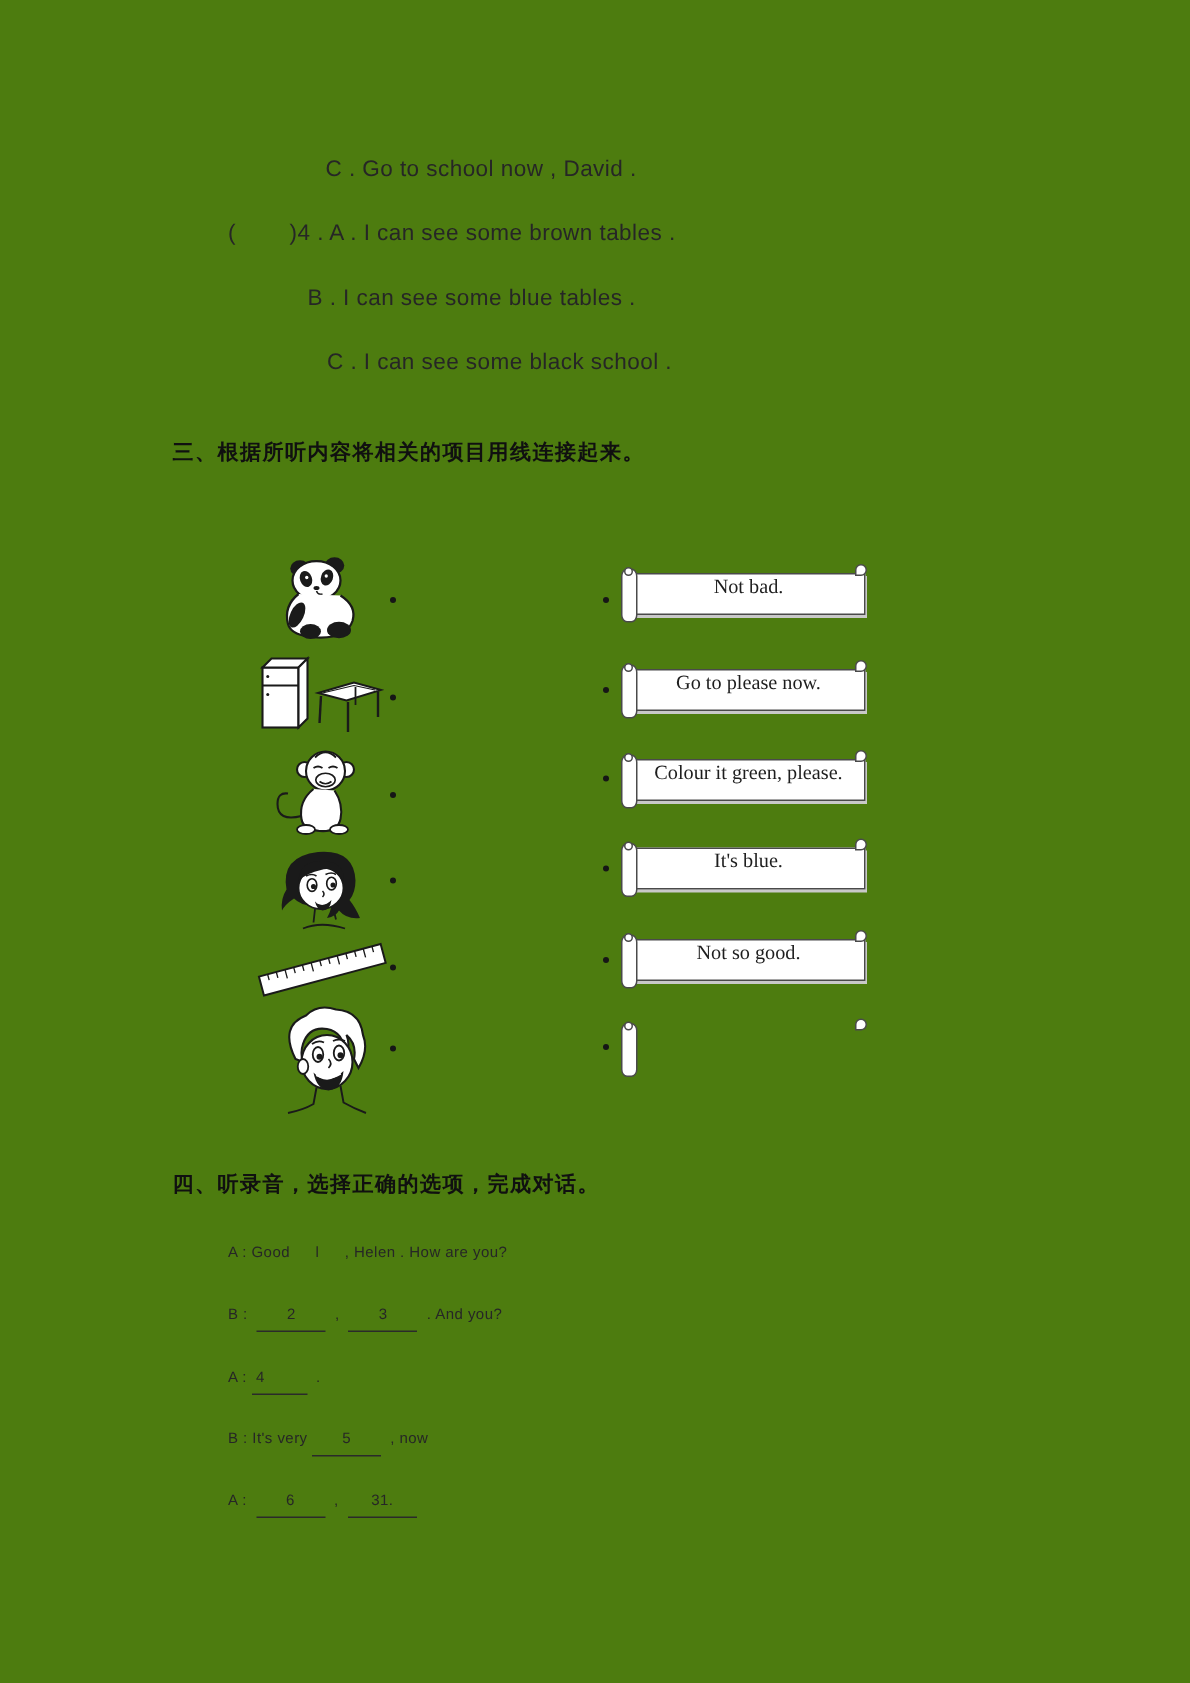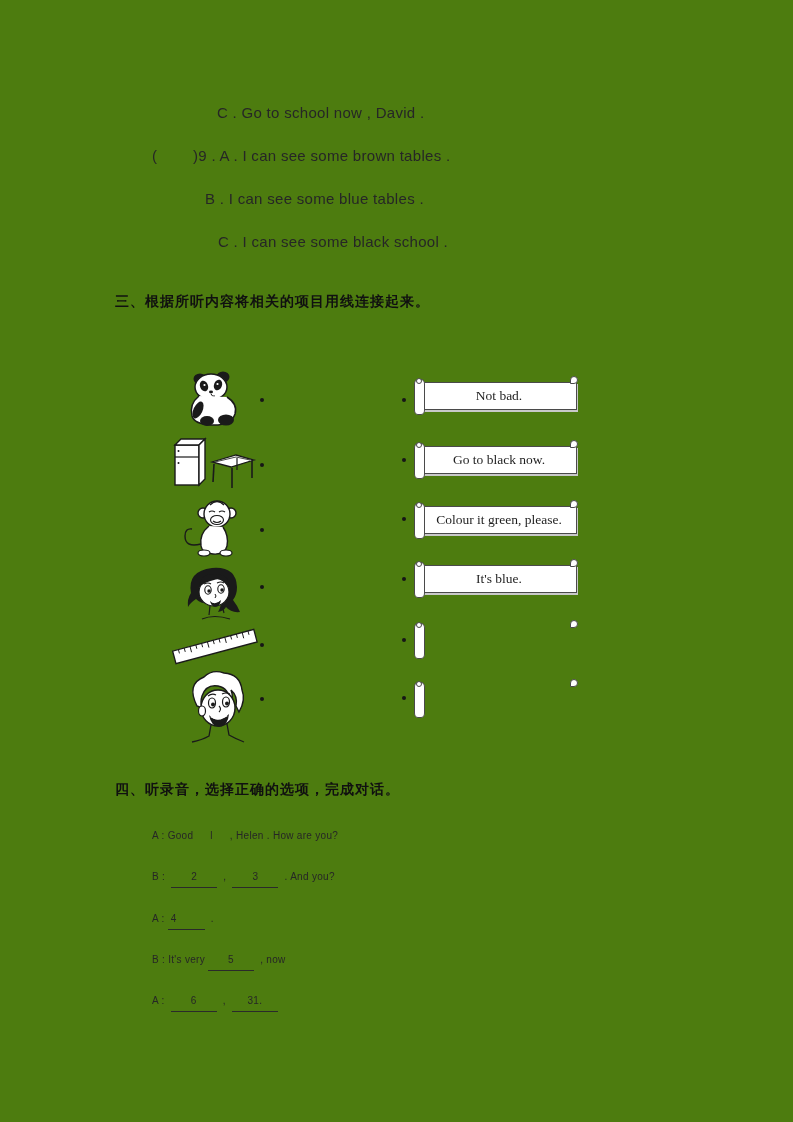--- a/index.html
+++ b/index.html
@@ -29,21 +29,21 @@
     content:""; position:absolute; left:1px; top:-2px; width:4px; height:4px;
     border:1px solid #4a4a4a; border-radius:50%; background:#fff;
   }
   .banner-curl {
     position:absolute; right:0; top:-1px; width:6px; height:6px;
     border:1.1px solid #4a4a4a; border-radius:50% 50% 50% 0; background:#fff; z-index:2;
   }
   .banner-body {
     position:absolute; left:7px; top:5px; width:154px; height:26px;
     border:1.3px solid #4a4a4a; background:#fff; box-shadow:1px 2px 0 #c9c9c9;
-    display:flex; align-items:center; justify-content:center;
+    display:flex; justify-content:center;
   }
   .banner-body span {
     font-family:"Liberation Serif","DejaVu Serif",serif; font-size:13.5px;
     color:#1e1e1e; white-space:nowrap;
   }
   .dlg-line {
     position:absolute; left:152px; font-size:10px; line-height:19px;
     white-space:pre; color:#262626; letter-spacing:.3px;
   }
   .gap-word { display:inline-block; margin:0 17px; }
@@ -52,21 +52,21 @@
     border-bottom:1.5px solid #2a2a2a; margin:0 3px;
   }
   .blank-narrow { min-width:32px; text-align:left; padding-left:3px; margin-left:0; }
 </style>
 </head>
 <body>
 
 <div class="page">
 
   <div class="opt-line" style="left:217px;top:103px">C . Go to school now , David .</div>
-  <div class="opt-line" style="left:152px;top:146px">(        )9 . A . I can see some brown tables .</div>
+  <div class="opt-line" style="left:152px;top:146px">(        )4 . A . I can see some brown tables .</div>
   <div class="opt-line" style="left:205px;top:189px">B . I can see some blue tables .</div>
   <div class="opt-line" style="left:218px;top:232px">C . I can see some black school .</div>
 
   <h2 class="heading" style="left:115px;top:293px">三、根据所听内容将相关的项目用线连接起来。</h2>
 
   <div class="match-img" style="left:183px;top:370px;width:64px;height:58px">
     <svg viewBox="0 0 64 58">
       <ellipse cx="17" cy="9" rx="6.5" ry="5.5" fill="#1a1a1a"></ellipse>
       <ellipse cx="40" cy="7" rx="6.5" ry="5.5" fill="#1a1a1a"></ellipse>
       <ellipse cx="28" cy="17" rx="16" ry="13" fill="#fff" stroke="#1a1a1a" stroke-width="1.5"></ellipse>
@@ -178,40 +178,43 @@
     <span class="banner-roll"></span>
     <span class="banner-curl"></span>
     <div class="banner-body">
         <span>Not bad.</span>
       </div>
   </div>
   <div class="banner" style="left:414px;top:441px">
     <span class="banner-roll"></span>
     <span class="banner-curl"></span>
     <div class="banner-body">
-        <span>Go to black now.</span>
+        <span>Go to please now.</span>
       </div>
   </div>
   <div class="banner" style="left:414px;top:501px">
     <span class="banner-roll"></span>
     <span class="banner-curl"></span>
     <div class="banner-body">
         <span>Colour it green, please.</span>
       </div>
   </div>
   <div class="banner" style="left:414px;top:560px">
     <span class="banner-roll"></span>
     <span class="banner-curl"></span>
     <div class="banner-body">
         <span>It's blue.</span>
       </div>
   </div>
   <div class="banner" style="left:414px;top:621px">
     <span class="banner-roll"></span>
     <span class="banner-curl"></span>
+    <div class="banner-body">
+        <span>Not so good.</span>
+      </div>
   </div>
   <div class="banner" style="left:414px;top:680px">
     <span class="banner-roll"></span>
     <span class="banner-curl"></span>
   </div>
 
   <h2 class="heading" style="left:115px;top:781px">四、听录音，选择正确的选项，完成对话。</h2>
 
   <div class="dlg-line" style="top:826px"><span>A : Good</span><span class="gap-word">l</span><span>, Helen . How are you?</span></div>
 

